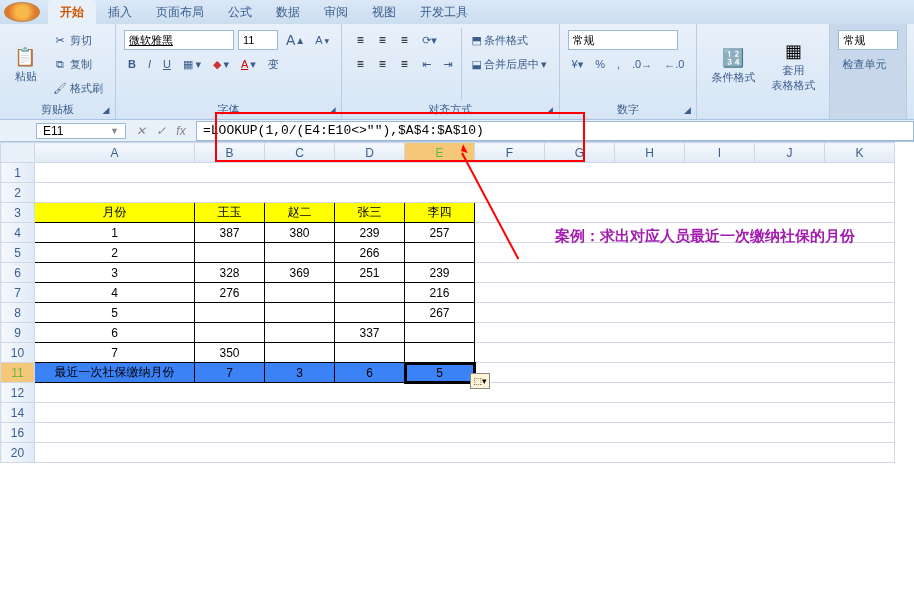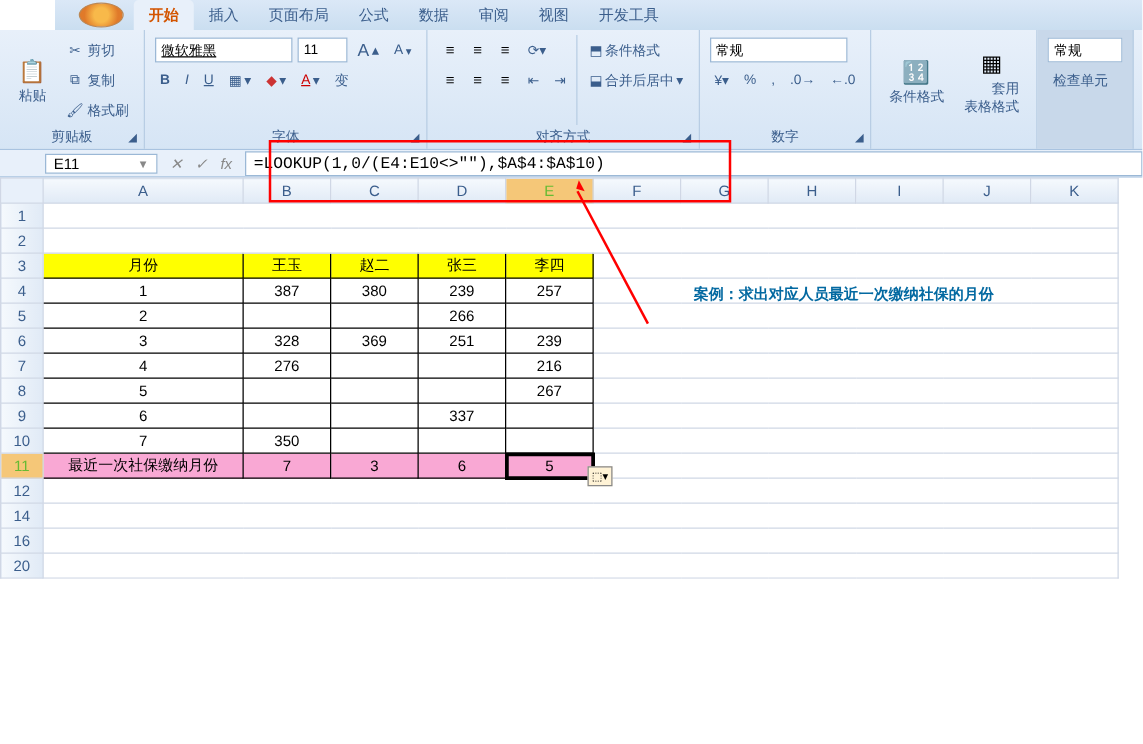--- a/index.html
+++ b/index.html
@@ -1,19 +1,19 @@
 <!DOCTYPE html>
 <html><head>
 <meta charset="utf-8">
 <style>
 * { margin: 0; padding: 0; box-sizing: border-box; font-family: "Microsoft YaHei", SimSun, sans-serif; }
 body { background: #fff; font-size: 12px; user-select: none; }
 
 
-.ribbon-tabs { background: linear-gradient(#dbe8f7, #cadef0); height: 24px; display: flex; align-items: center; padding-left: 19px; margin-left: 44px; }
+.ribbon-tabs { background: linear-gradient(#dbe8f7, #cadef0); height: 24px; display: flex; align-items: center; padding-left: 4px; }
 .office-btn { width: 36px; height: 20px; background: radial-gradient(circle, #f8b94a 30%, #e07a2a 70%); border-radius: 50%; margin-right: 8px; border: 1px solid #b85; }
 .tab { padding: 4px 12px; color: #3b5e8c; cursor: pointer; }
 .tab.active { background: #e8f0fa; border-radius: 4px 4px 0 0; color: #d35400; font-weight: bold; }
 
 .ribbon { background: linear-gradient(#e8f0fa, #d6e5f5); height: 96px; display: flex; border-bottom: 1px solid #a9c3e0; }
 .group { border-right: 1px solid #b8cde4; padding: 4px 8px 2px 8px; display: flex; flex-direction: column; justify-content: space-between; position: relative; }
 .group-label { text-align: center; color: #3b5e8c; font-size: 11px; padding-top: 2px; }
 .group-body { display: flex; gap: 4px; flex: 1; }
 
 .big-btn { display: flex; flex-direction: column; align-items: center; justify-content: center; padding: 2px 6px; cursor: pointer; }
@@ -51,29 +51,29 @@
 .sheet th, .sheet td { border: 1px solid #d0d7e5; height: 20px; text-align: center; font-size: 12px; }
 .sheet .corner { width: 34px; background: #e8f0fa; }
 .sheet .colh { background: linear-gradient(#f5f9fd, #e0eaf6); color: #3b5e8c; font-weight: normal; }
 .sheet .rowh { width: 34px; background: linear-gradient(90deg, #f5f9fd, #e0eaf6); color: #3b5e8c; font-weight: normal; }
 .colA { width: 160px; }
 .colN { width: 70px; }
 .colh.sel, .rowh.sel { background: #f5c778; color: #6b3; }
 
 .hdr-yellow { background: #ffff00; font-weight: normal; border: 1px solid #000 !important; }
 .data-cell { border: 1px solid #000 !important; background: #fff; }
-.result-row td.data-cell { background: #f9a8d4; }
+.result-row td.data-cell { background: #3b82f6; }
 
 .active-cell { outline: 3px solid #000; outline-offset: -2px; position: relative; }
 .fill-handle { position: absolute; right: -4px; bottom: -4px; width: 6px; height: 6px; background: #000; }
 
 .redbox { position: absolute; border: 2px solid red; pointer-events: none; }
 .arrow-line { position: absolute; height: 2px; background: red; transform-origin: left center; }
 .arrow-head { position: absolute; width: 0; height: 0; border: 5px solid transparent; border-right-color: red; }
-.annotation { position: absolute; color: #0369a1; font-weight: bold; font-size: 12px; }
+.annotation { position: absolute; color: #a21caf; font-weight: bold; font-size: 15px; }
 
 .opt-tag { position: absolute; width: 20px; height: 16px; border: 1px solid #888; background: #fff3d6; display: flex; align-items: center; justify-content: center; font-size: 9px; }
 </style>
 </head>
 <body>
 
 <div class="ribbon-tabs">
   <div class="office-btn"></div>
   <div class="tab active">开始</div>
   <div class="tab">插入</div>
@@ -195,21 +195,21 @@
   </div>
 
   <div class="group">
     <div class="group-body">
       <div class="big-btn">
         <span class="ico">🔢</span>
         <span class="lbl">条件格式</span>
       </div>
       <div class="big-btn">
         <span class="ico">▦</span>
-        <span class="lbl" style="white-space:pre-line;text-align:right">套用
+        <span class="lbl" style="white-space:pre-line;text-align:center">套用
 表格格式</span>
       </div>
     </div>
     <div class="group-label">&nbsp;</div>
   </div>
 
   <div class="group" style="background:#c8d8ea">
     <div>
       <div class="mini-row">
           <input class="font-select" style="width: 60px;" value="常规">

